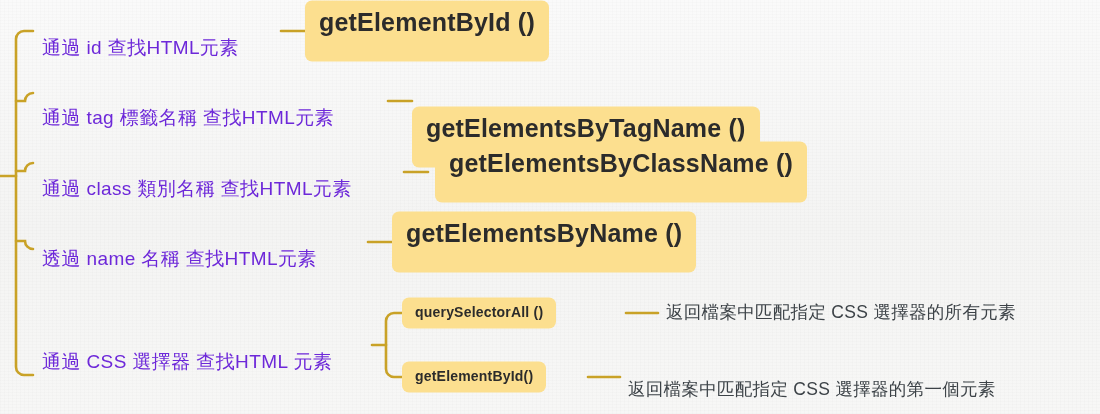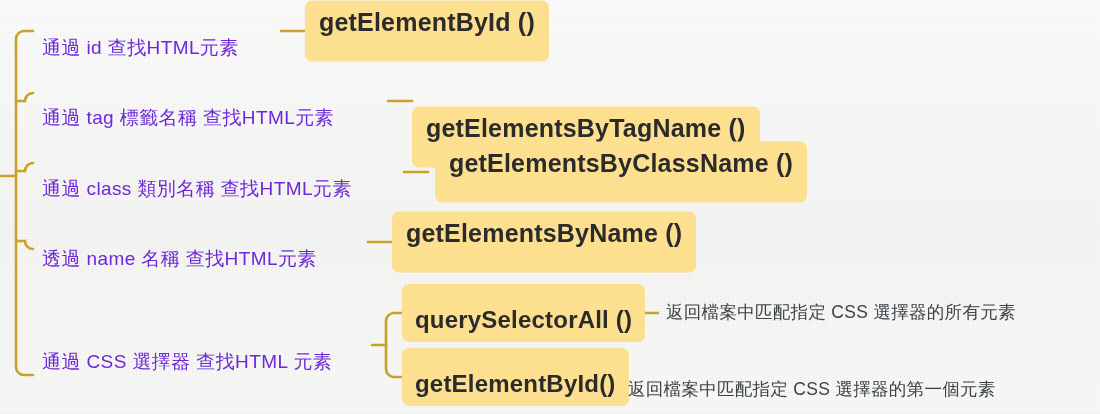--- a/index.html
+++ b/index.html
@@ -47,21 +47,21 @@
     background:#fcdf8f;
     color:#2b2b2b;
     font-size:25px;
     font-weight:700;
     letter-spacing:.2px;
     line-height:1;
     padding:9px 14px 27px 14px;
     border-radius:7px;
     transform:translateY(-50%);
   }
-  .pill.small{font-size:24px;padding:24px 13px 10px 13px;}
+  .pill.small{font-size:14px;padding:7px 13px 10px 13px;}
 </style>
 </head>
 <body>
 
 <div id="paper-texture"></div>
 
 <div id="canvas">
 
   <svg class="lines" viewBox="0 0 1100 414" xmlns="http://www.w3.org/2000/svg">
     <g fill="none" stroke="#c9a227" stroke-width="2.6" stroke-linecap="round">

